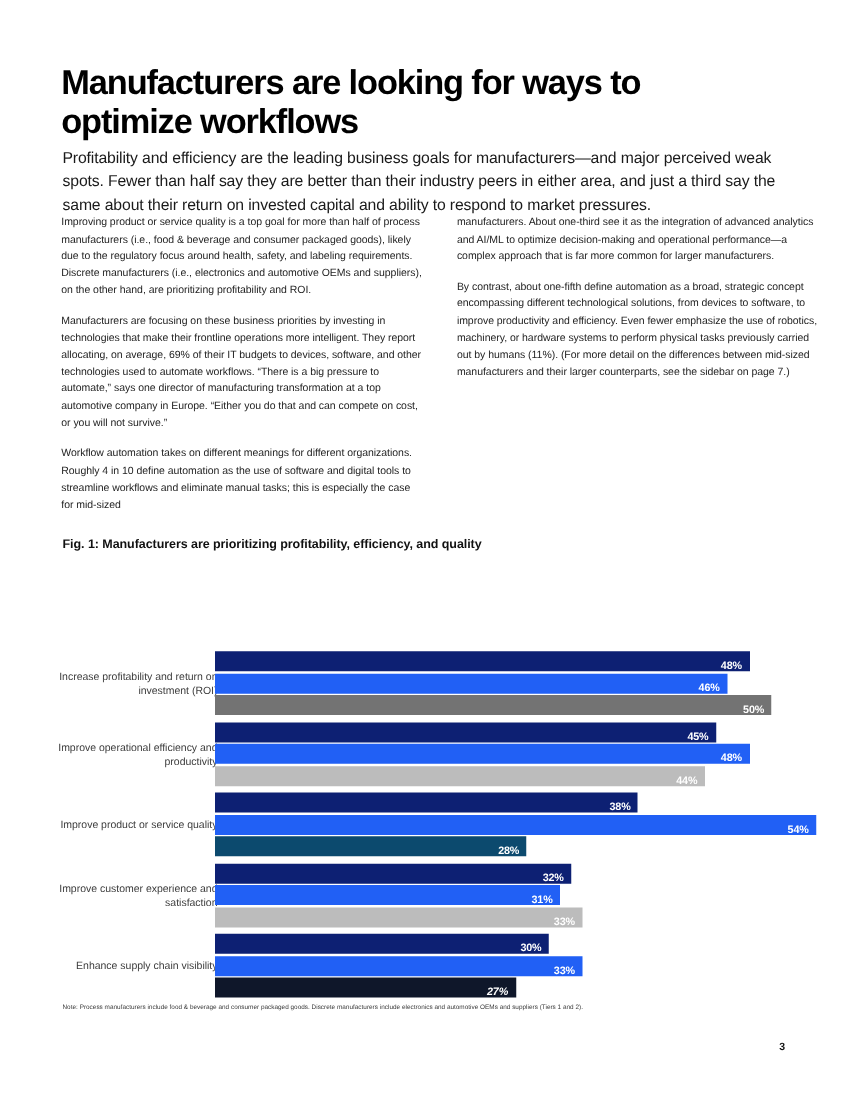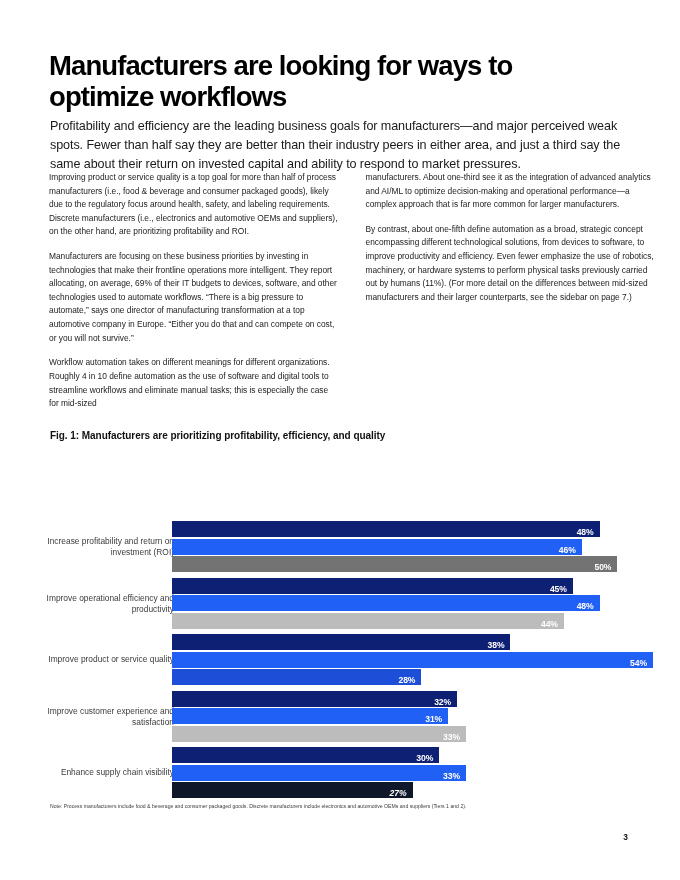--- a/index.html
+++ b/index.html
@@ -258,21 +258,21 @@
             <div class="bar" style="background: rgb(13, 32, 115); width: 338.481px;">
               <span class="bar-value">38%</span>
             </div>
           </div>
           <div class="bar-row">
             <div class="bar" style="background: rgb(33, 96, 245); width: 481px;">
               <span class="bar-value">54%</span>
             </div>
           </div>
           <div class="bar-row">
-            <div class="bar" style="background: #1d4ed8; width: 249.407px;">
+            <div class="bar" style="background: #0c4a6e; width: 249.407px;">
               <span class="bar-value">28%</span>
             </div>
           </div>
         </div>
       </div>
       <div class="bar-group">
         <div class="cat-label">Improve customer experience and satisfaction</div>
         <div class="bars">
           <div class="bar-row">
             <div class="bar" style="background: rgb(13, 32, 115); width: 285.037px;">

